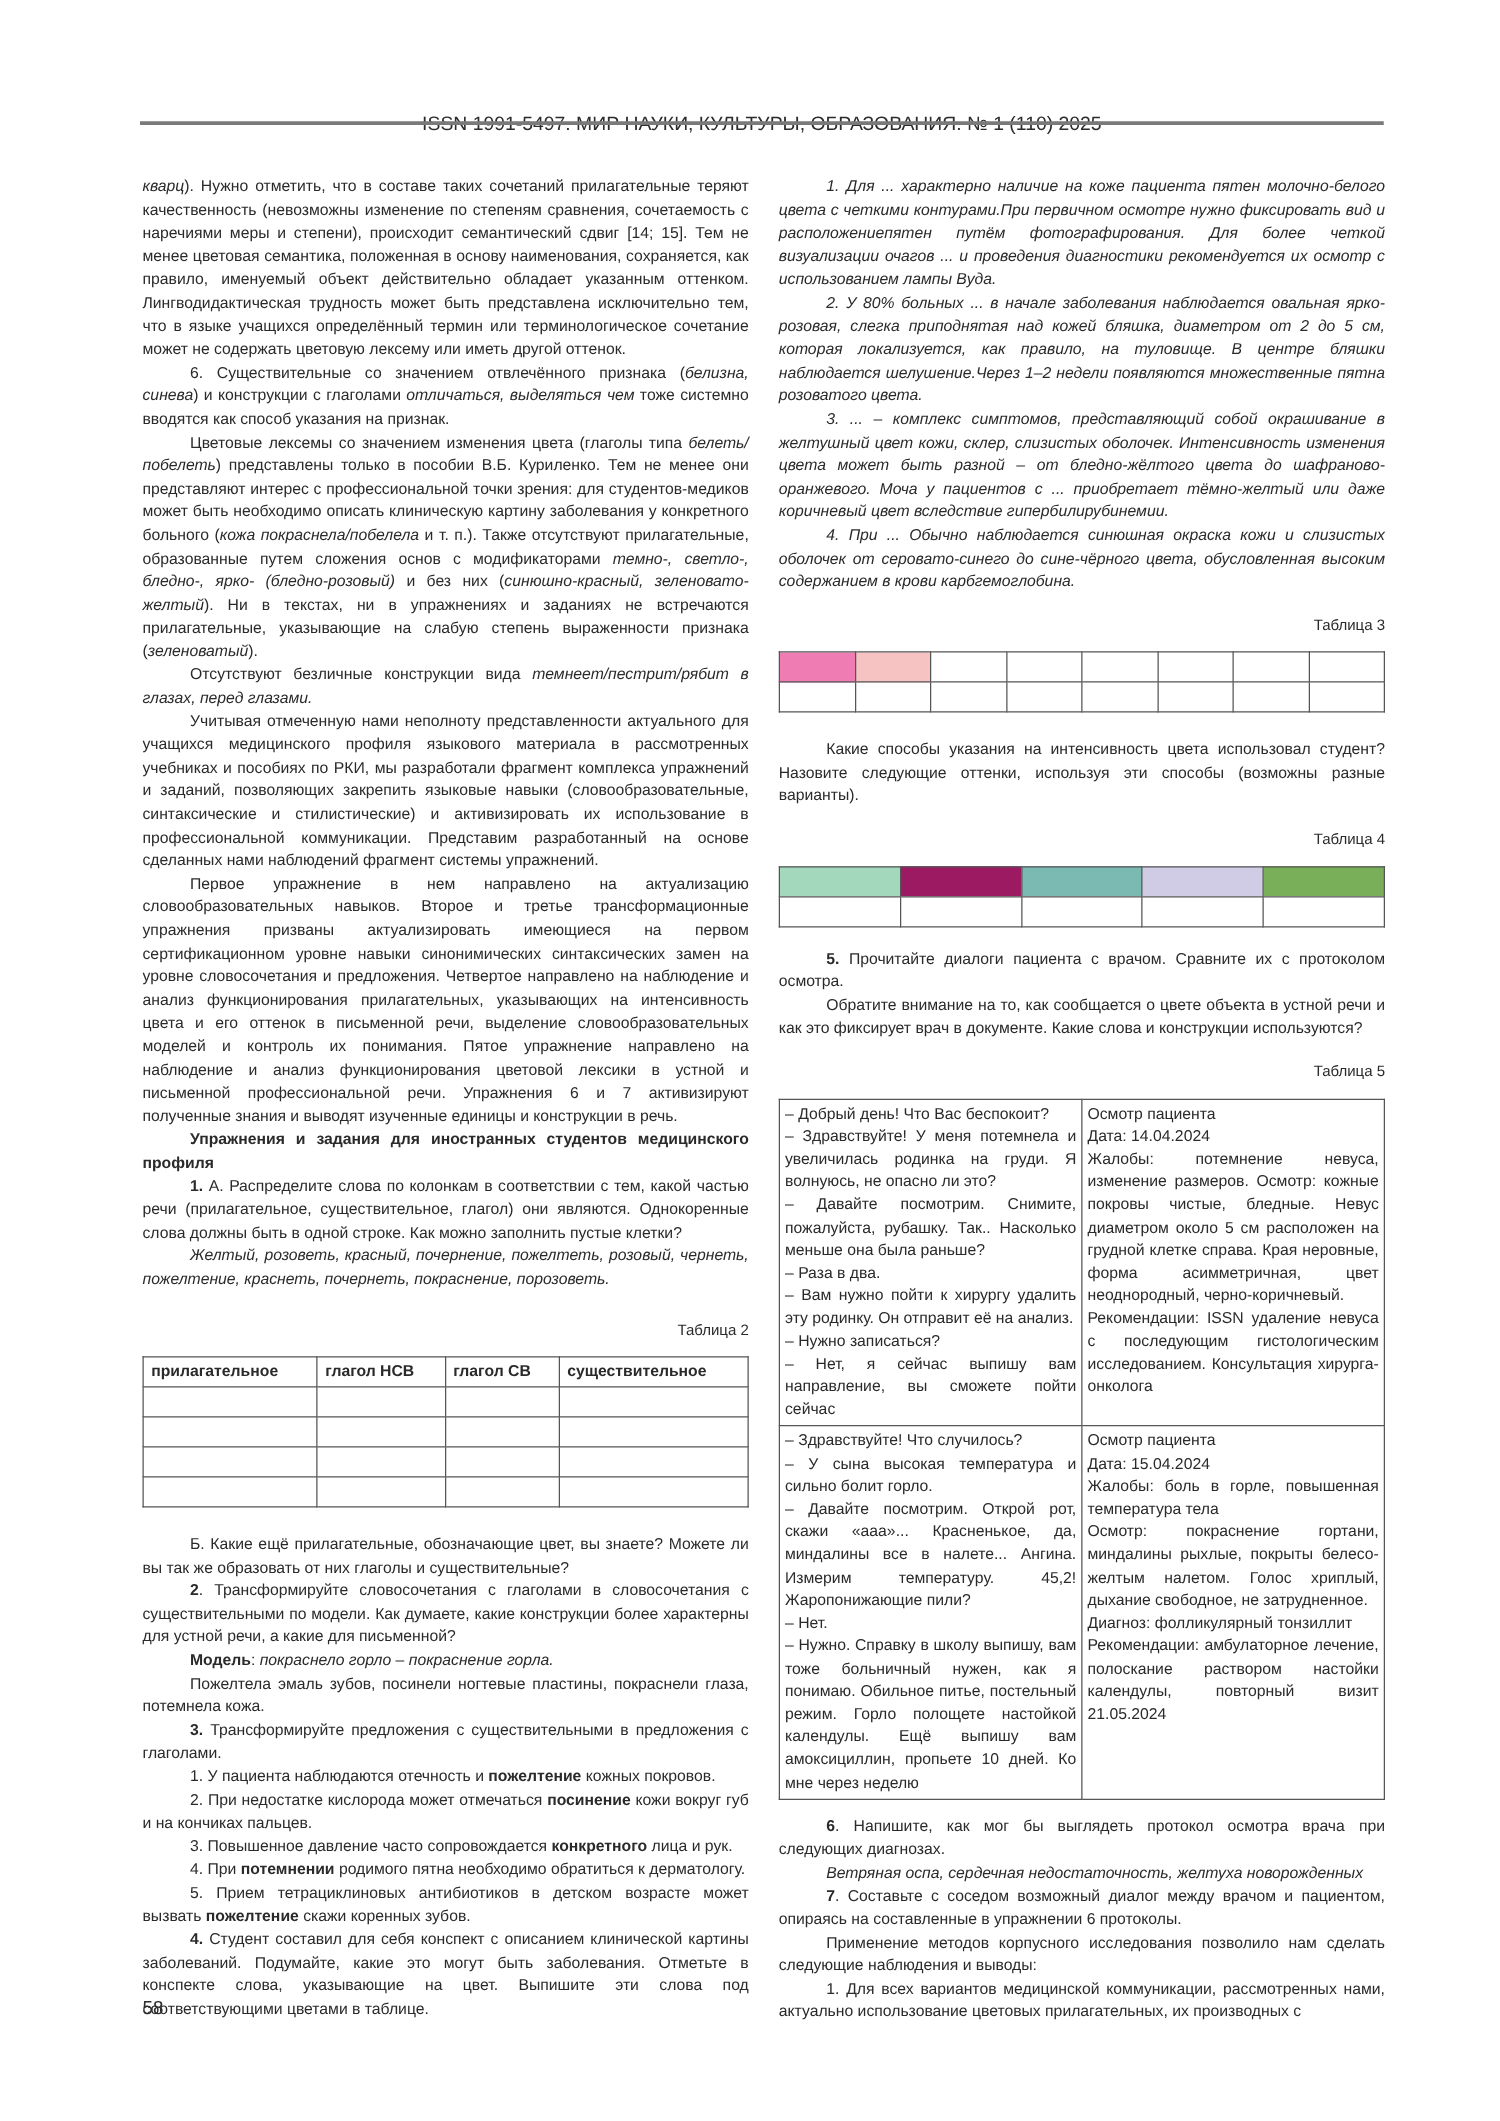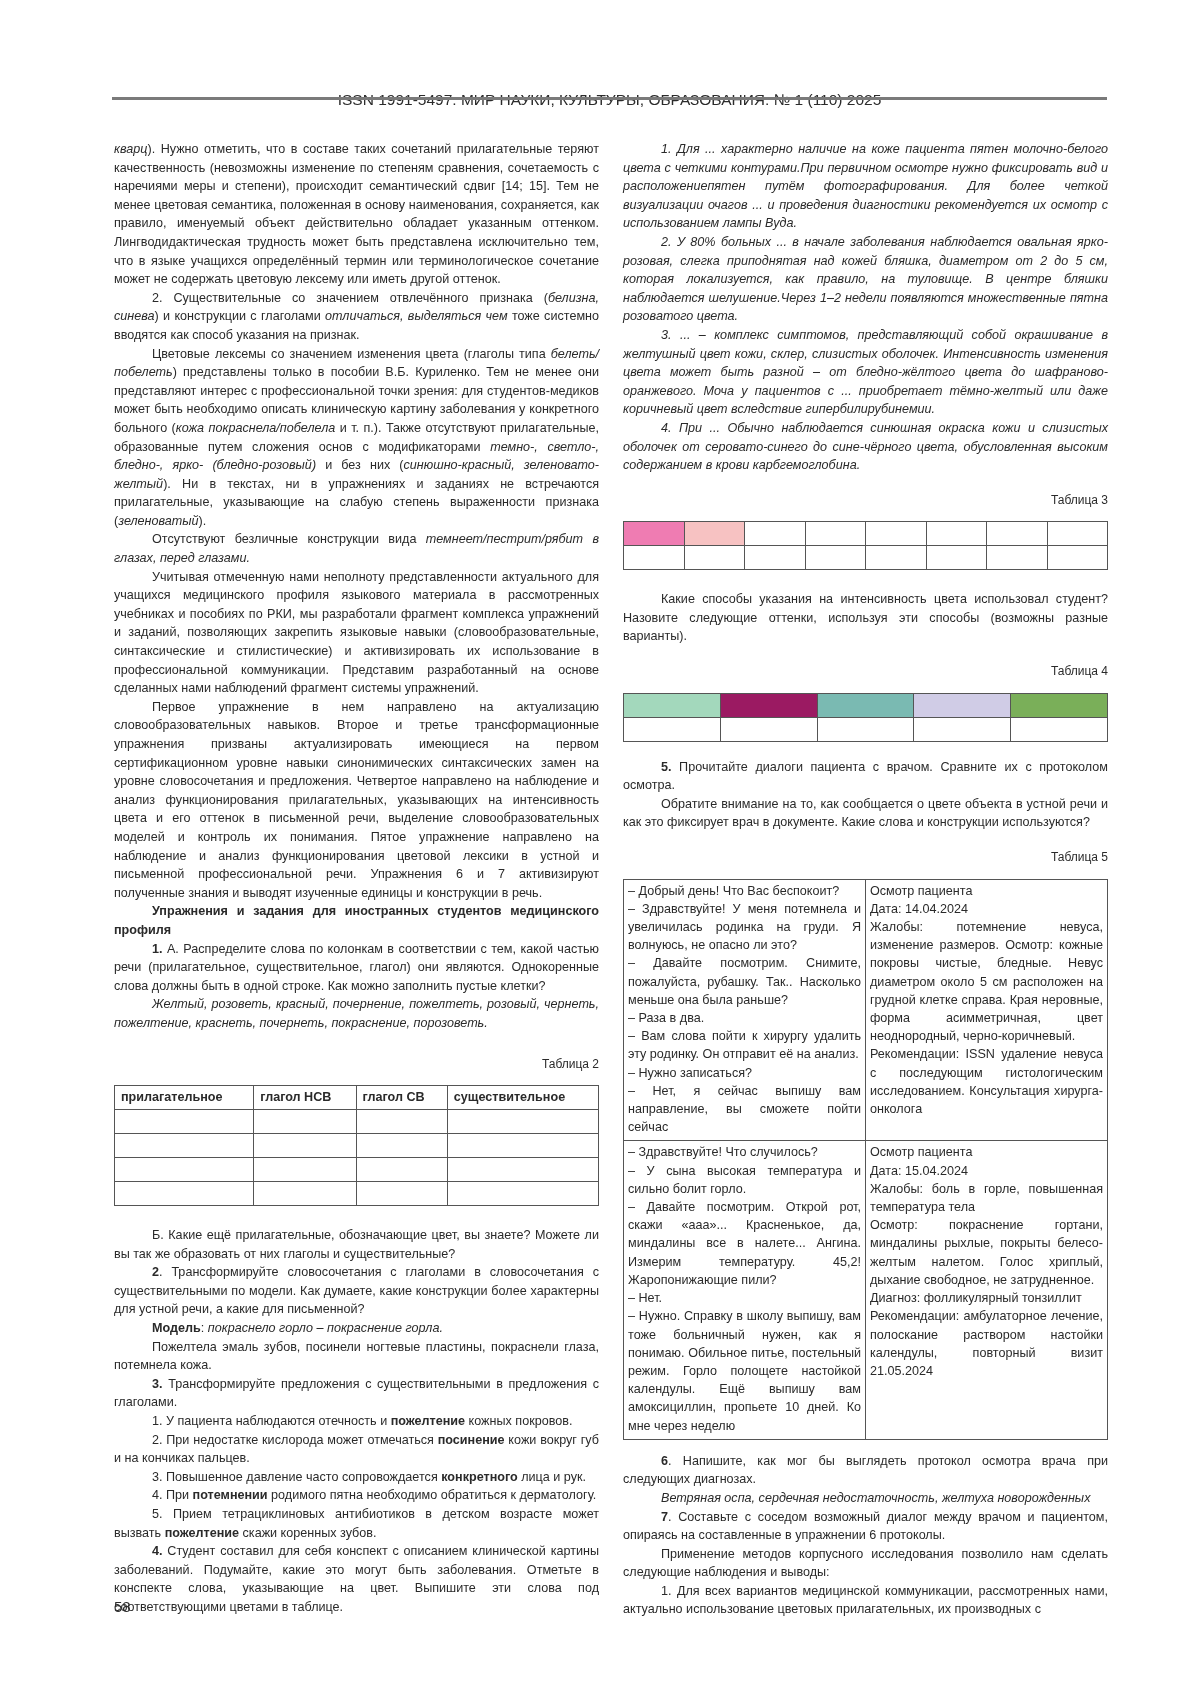--- a/index.html
+++ b/index.html
@@ -25,21 +25,21 @@
   .pageno { position: absolute; left: 114px; top: 1598px; font-size: 15px; color: #2b2b2b; }
 </style>
 </head>
 <body>
 
 <div class="header">ISSN 1991-5497. МИР НАУКИ, КУЛЬТУРЫ, ОБРАЗОВАНИЯ.  № 1 (110) 2025</div>
 <div class="header-rule"></div>
 
 <div class="col col-left">
   <p><span class="it">кварц</span><span>). Нужно отметить, что в составе таких сочетаний прилагательные теряют качественность (невозможны изменение по степеням сравнения, сочетаемость с наречиями меры и степени), происходит семантический сдвиг [14; 15]. Тем не менее цветовая семантика, положенная в основу наименования, сохраняется, как правило, именуемый объект действительно обладает указанным оттенком. Лингводидактическая трудность может быть представлена исключительно тем, что в языке учащихся определённый термин или терминологическое сочетание может не содержать цветовую лексему или иметь другой оттенок.</span></p>
-  <p class="ind"><span>2. Существительные со значением отвлечённого признака (</span><span class="it">белизна, синева</span><span>) и конструкции с глаголами </span><span class="it">отличаться, выделяться чем</span><span> тоже системно вводятся как способ указания на признак.</span></p>
+  <p class="ind"><span>6. Существительные со значением отвлечённого признака (</span><span class="it">белизна, синева</span><span>) и конструкции с глаголами </span><span class="it">отличаться, выделяться чем</span><span> тоже системно вводятся как способ указания на признак.</span></p>
   <p class="ind"><span>Цветовые лексемы со значением изменения цвета (глаголы типа </span><span class="it">белеть/побелеть</span><span>) представлены только в пособии В.Б. Куриленко. Тем не менее они представляют интерес с профессиональной точки зрения: для студентов-медиков может быть необходимо описать клиническую картину заболевания у конкретного больного (</span><span class="it">кожа покраснела/побелела</span><span> и т. п.). Также отсутствуют прилагательные, образованные путем сложения основ с модификаторами </span><span class="it">темно-, светло-, бледно-, ярко- (бледно-розовый)</span><span> и без них (</span><span class="it">синюшно-красный, зеленовато-желтый</span><span>). Ни в текстах, ни в упражнениях и заданиях не встречаются прилагательные, указывающие на слабую степень выраженности признака (</span><span class="it">зеленоватый</span><span>).</span></p>
   <p class="ind"><span>Отсутствуют безличные конструкции вида </span><span class="it">темнеет/пестрит/рябит в глазах, перед глазами.</span></p>
   <p class="ind">Учитывая отмеченную нами неполноту представленности актуального для учащихся медицинского профиля языкового материала в рассмотренных учебниках и пособиях по РКИ, мы разработали фрагмент комплекса упражнений и заданий, позволяющих закрепить языковые навыки (словообразовательные, синтаксические и стилистические) и активизировать их использование в профессиональной коммуникации. Представим разработанный на основе сделанных нами наблюдений фрагмент системы упражнений.</p>
   <p class="ind">Первое упражнение в нем направлено на актуализацию словообразовательных навыков. Второе и третье трансформационные упражнения призваны актуализировать имеющиеся на первом сертификационном уровне навыки синонимических синтаксических замен на уровне словосочетания и предложения. Четвертое направлено на наблюдение и анализ функционирования прилагательных, указывающих на интенсивность цвета и его оттенок в письменной речи, выделение словообразовательных моделей и контроль их понимания. Пятое упражнение направлено на наблюдение и анализ функционирования цветовой лексики в устной и письменной профессиональной речи. Упражнения 6 и 7 активизируют полученные знания и выводят изученные единицы и конструкции в речь.</p>
   <p class="ind b">Упражнения и задания для иностранных студентов медицинского профиля</p>
   <p class="ind"><span class="b">1.</span><span> А. Распределите слова по колонкам в соответствии с тем, какой частью речи (прилагательное, существительное, глагол) они являются. Однокоренные слова должны быть в одной строке. Как можно заполнить пустые клетки?</span></p>
   <p class="ind it">Желтый, розоветь, красный, почернение, пожелтеть, розовый, чернеть, пожелтение, краснеть, почернеть, покраснение, порозоветь.</p>
   <div class="caption" style="margin-top:22px">Таблица 2</div>
   <table class="grid">
     <tbody>
@@ -145,21 +145,21 @@
   <p class="ind">Обратите внимание на то, как сообщается о цвете объекта в устной речи и как это фиксирует врач в документе. Какие слова и конструкции используются?</p>
   <div class="caption">Таблица 5</div>
   <table class="dialog">
     <tbody>
         <tr>
       <td>
         <div>–  Добрый день! Что Вас беспокоит?</div>
         <div>– Здравствуйте! У меня потемнела и увеличилась родинка на груди. Я волнуюсь, не опасно ли это?</div>
         <div>– Давайте посмотрим. Снимите, пожалуйста, рубашку. Так.. Насколько меньше она была раньше?</div>
         <div>– Раза в два.</div>
-        <div>– Вам слова пойти к хирургу удалить эту родинку. Он отправит её на анализ.</div>
+        <div>– Вам нужно пойти к хирургу удалить эту родинку. Он отправит её на анализ.</div>
         <div>– Нужно записаться?</div>
         <div>– Нет, я сейчас выпишу вам направление, вы сможете пойти сейчас</div>
       </td>
       <td>
         <div>Осмотр пациента</div>
         <div>Дата: 14.04.2024</div>
         <div>Жалобы: потемнение невуса, изменение размеров. Осмотр: кожные покровы чистые, бледные. Невус диаметром около 5 см расположен на грудной клетке справа. Края неровные, форма асимметричная, цвет неоднородный, черно-коричневый.</div>
         <div>Рекомендации: ISSN удаление невуса с последующим гистологическим исследованием. Консультация хирурга-онколога</div>
       </td>
     </tr>

